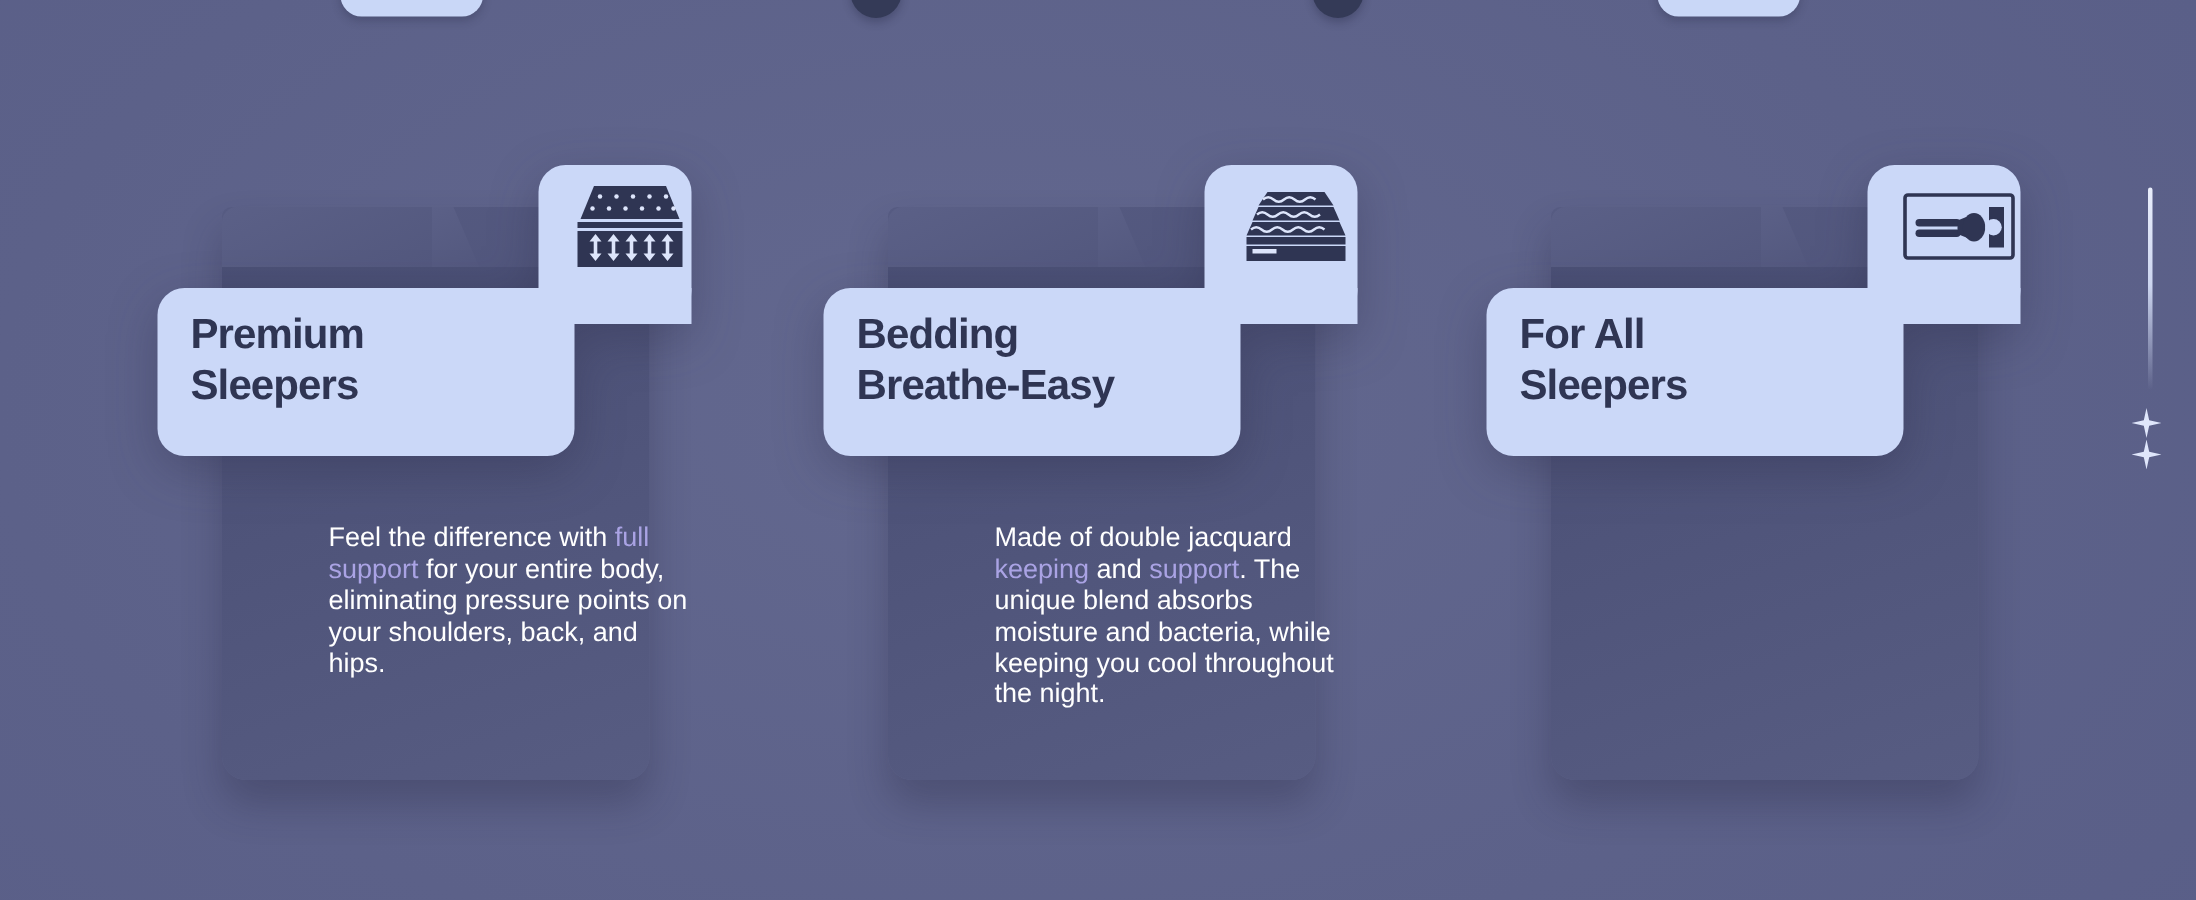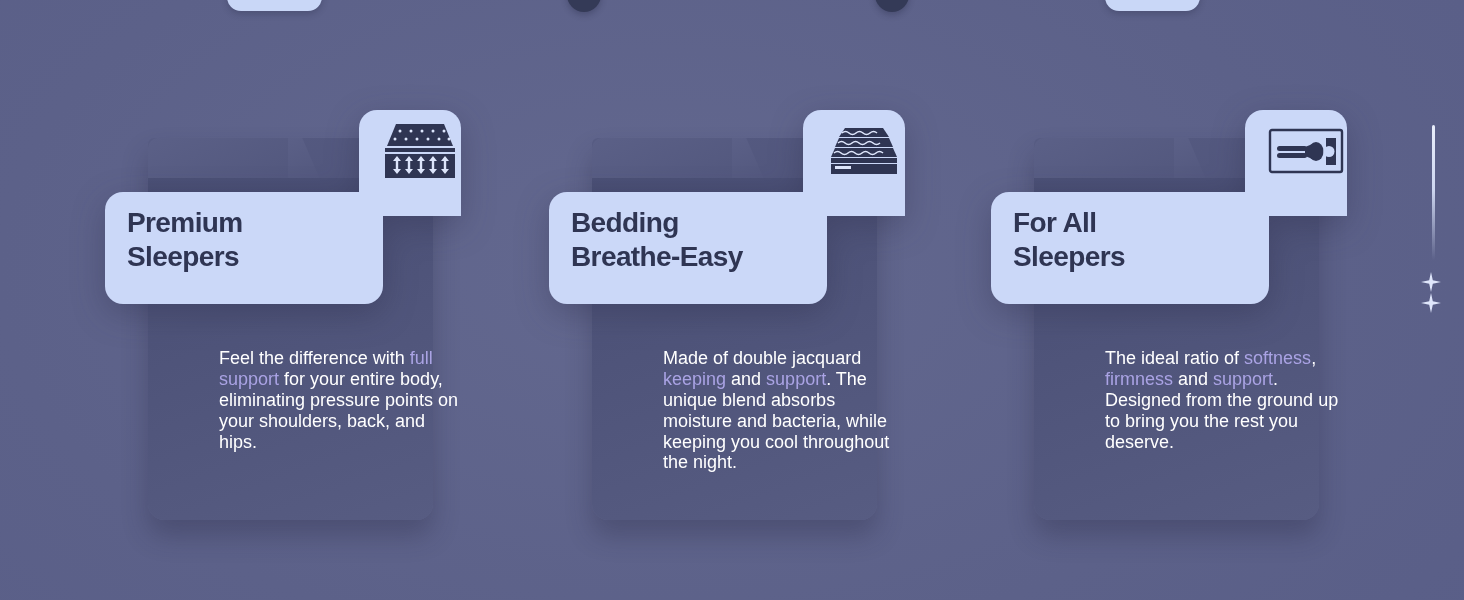--- a/index.html
+++ b/index.html
@@ -208,20 +208,19 @@
           <circle cx="61" cy="25.5" r="5.5" fill="#cbd8f8"></circle>
         </svg>
       </div>
 
       <div class="title" style="top:96px;">
         <div>For All</div>
         <div>Sleepers</div>
       </div>
     </div>
 
-    <div class="body"><span>The ideal ratio of </span><span class="hl">softness</span><span>, </span><span class="hl">firmness</span><span> and </span><span class="hl">support</span><span>. Designed from the ground up to bring you the rest you deserve.</span></div>
   </div>
 
   <div class="vline" style="left:1432px;top:125px;height:135px;"></div>
   <div class="spark" style="left:1421px;top:272px;width:20px;height:20px;"></div>
   <div class="spark" style="left:1421px;top:293px;width:20px;height:20px;"></div>
 
 </div>
 
 </body></html>

